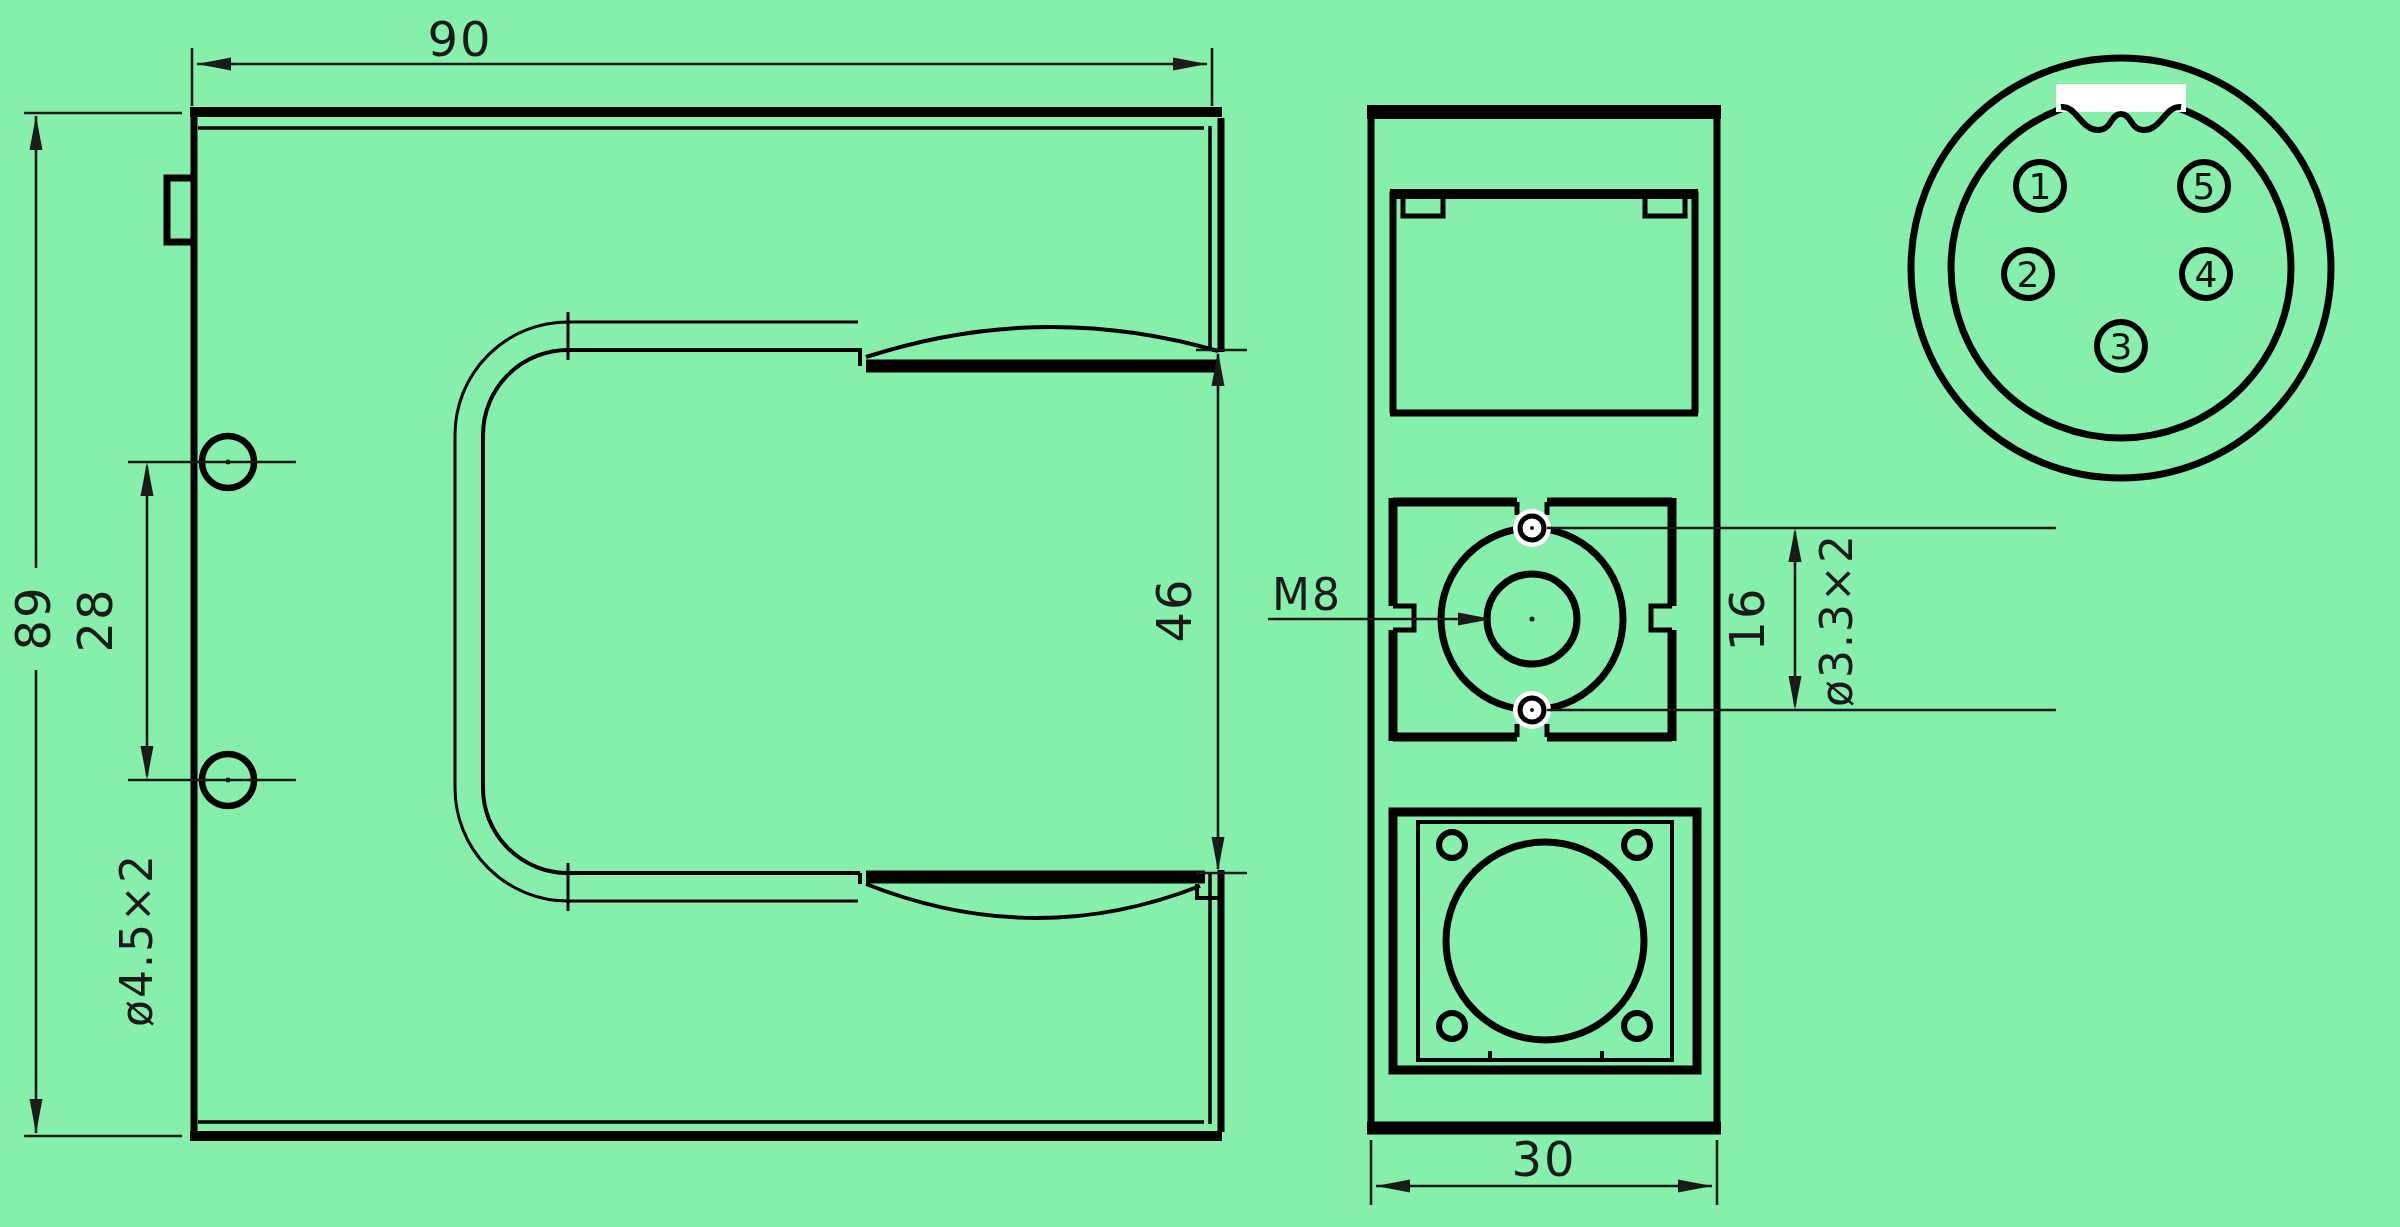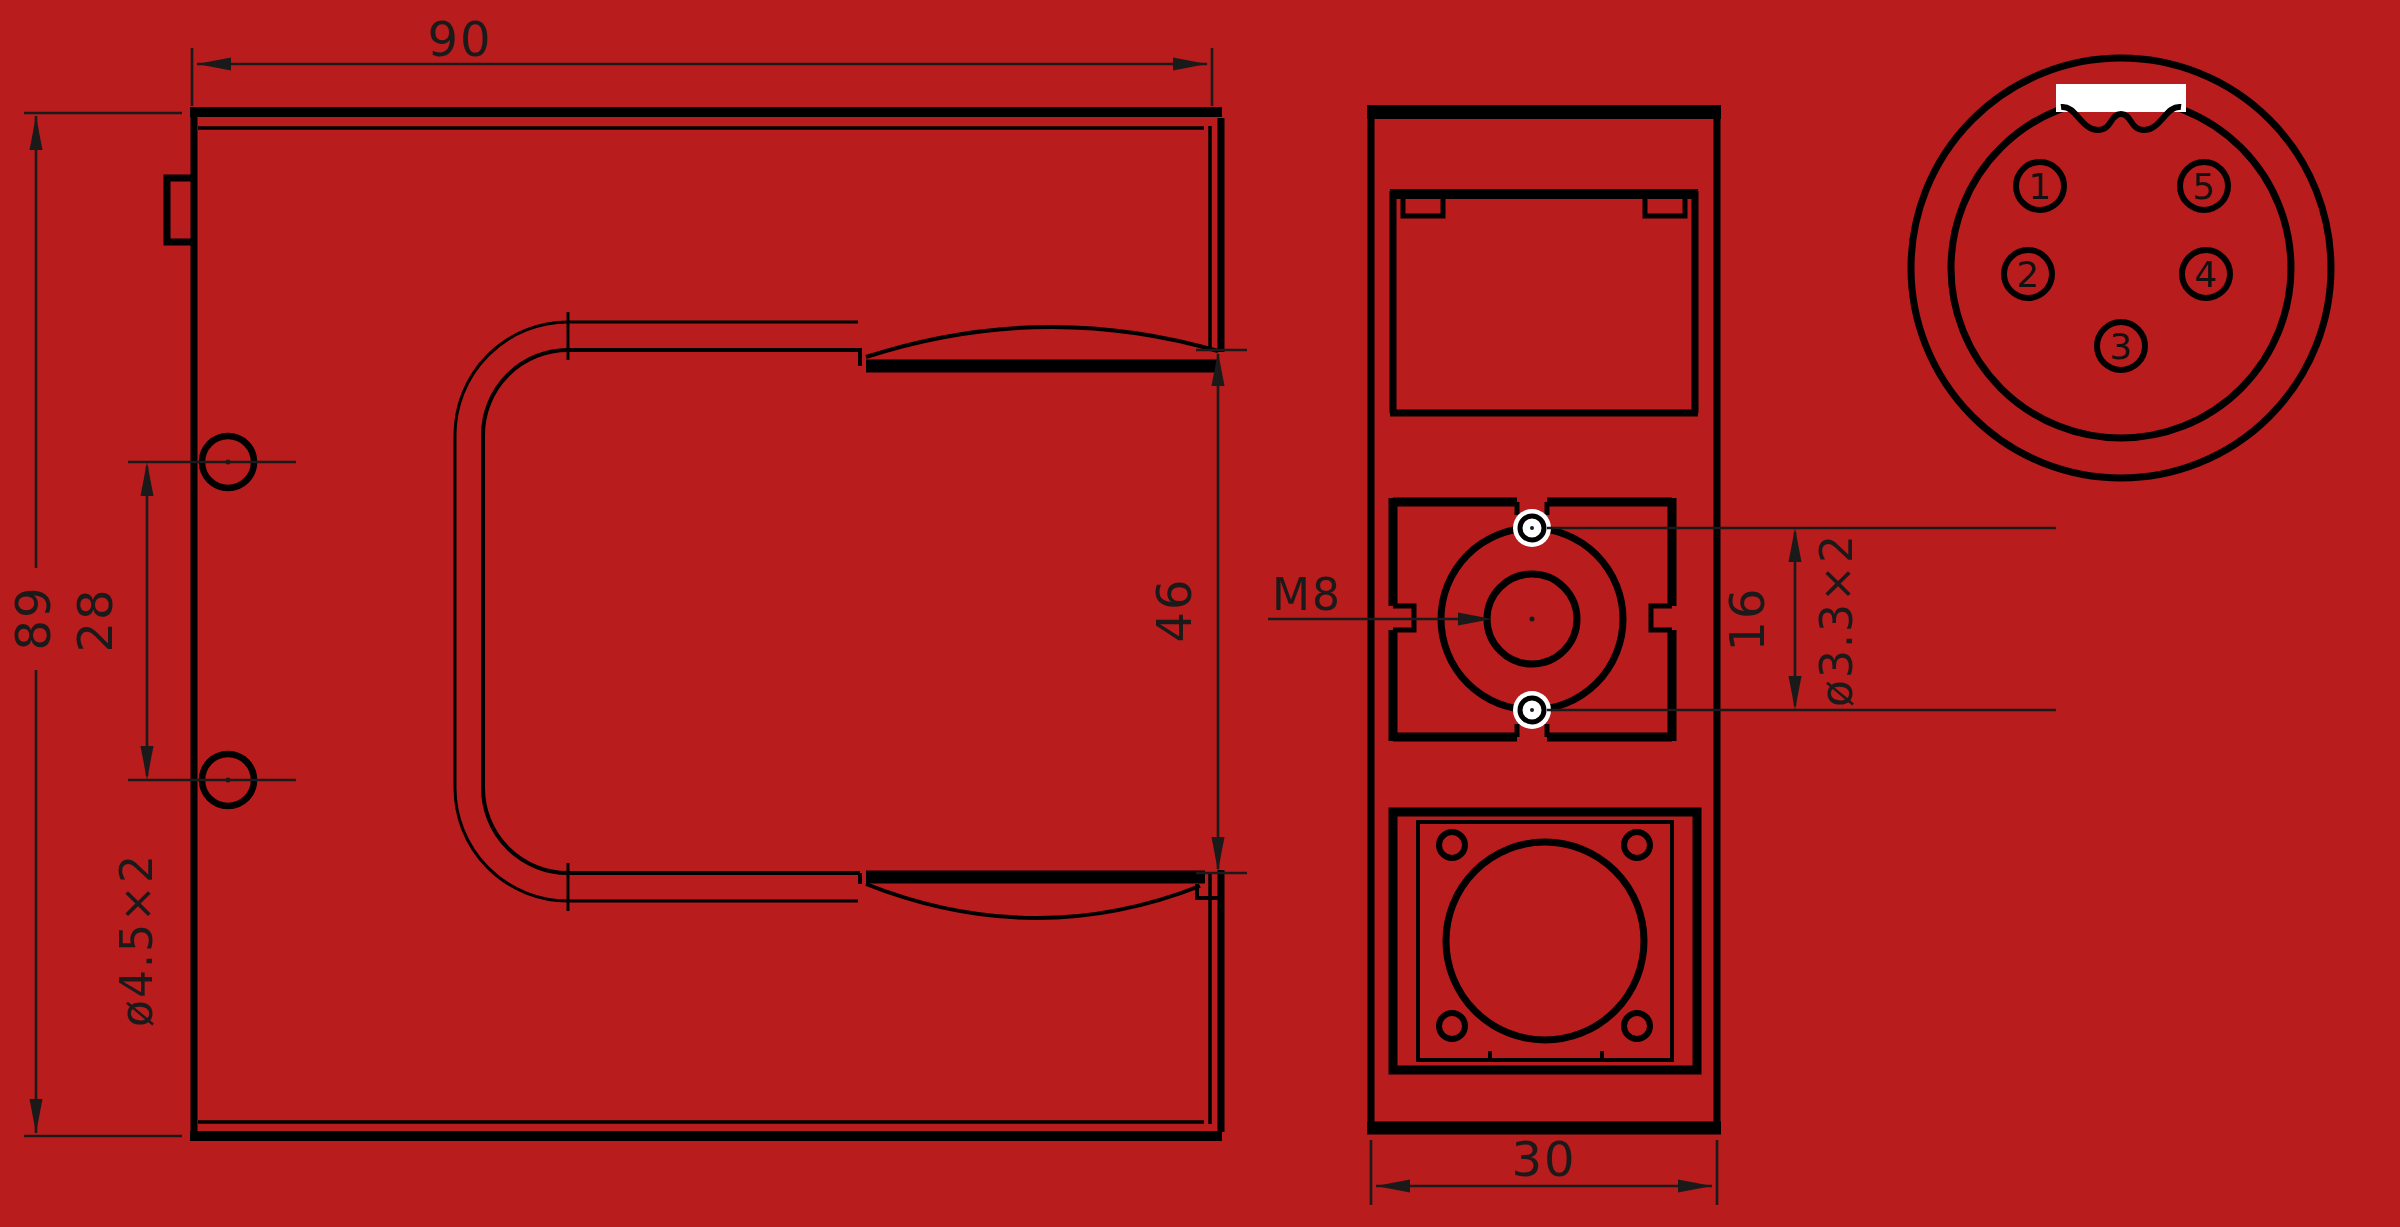--- a/index.html
+++ b/index.html
@@ -1,16 +1,16 @@
 <!DOCTYPE html>
 <html><head>
 <meta charset="utf-8">
 <style>
   html,body{margin:0;padding:0;background:#ffffff;}
-  .stage{width:2400px;height:1227px;background:#b91c1c;position:relative;}
+  .stage{width:2400px;height:1227px;background:#86efac;position:relative;}
   svg{display:block;width:2400px;height:1227px;}
   .ln{stroke:#000000;fill:none;stroke-linecap:butt;}
   .dim{stroke:#1a1a1a;stroke-width:2.6;fill:none;}
   .arr{fill:#1a1a1a;}
   .lbl{fill:#1a1a1a;font-family:"DejaVu Sans",sans-serif;font-size:48px;letter-spacing:2px;}
   .lbl-s{fill:#1a1a1a;font-family:"DejaVu Sans",sans-serif;font-size:44px;letter-spacing:2px;}
   .pin{fill:#111111;font-family:"DejaVu Sans",sans-serif;font-size:36px;}
 </style>
 </head>
 <body>

